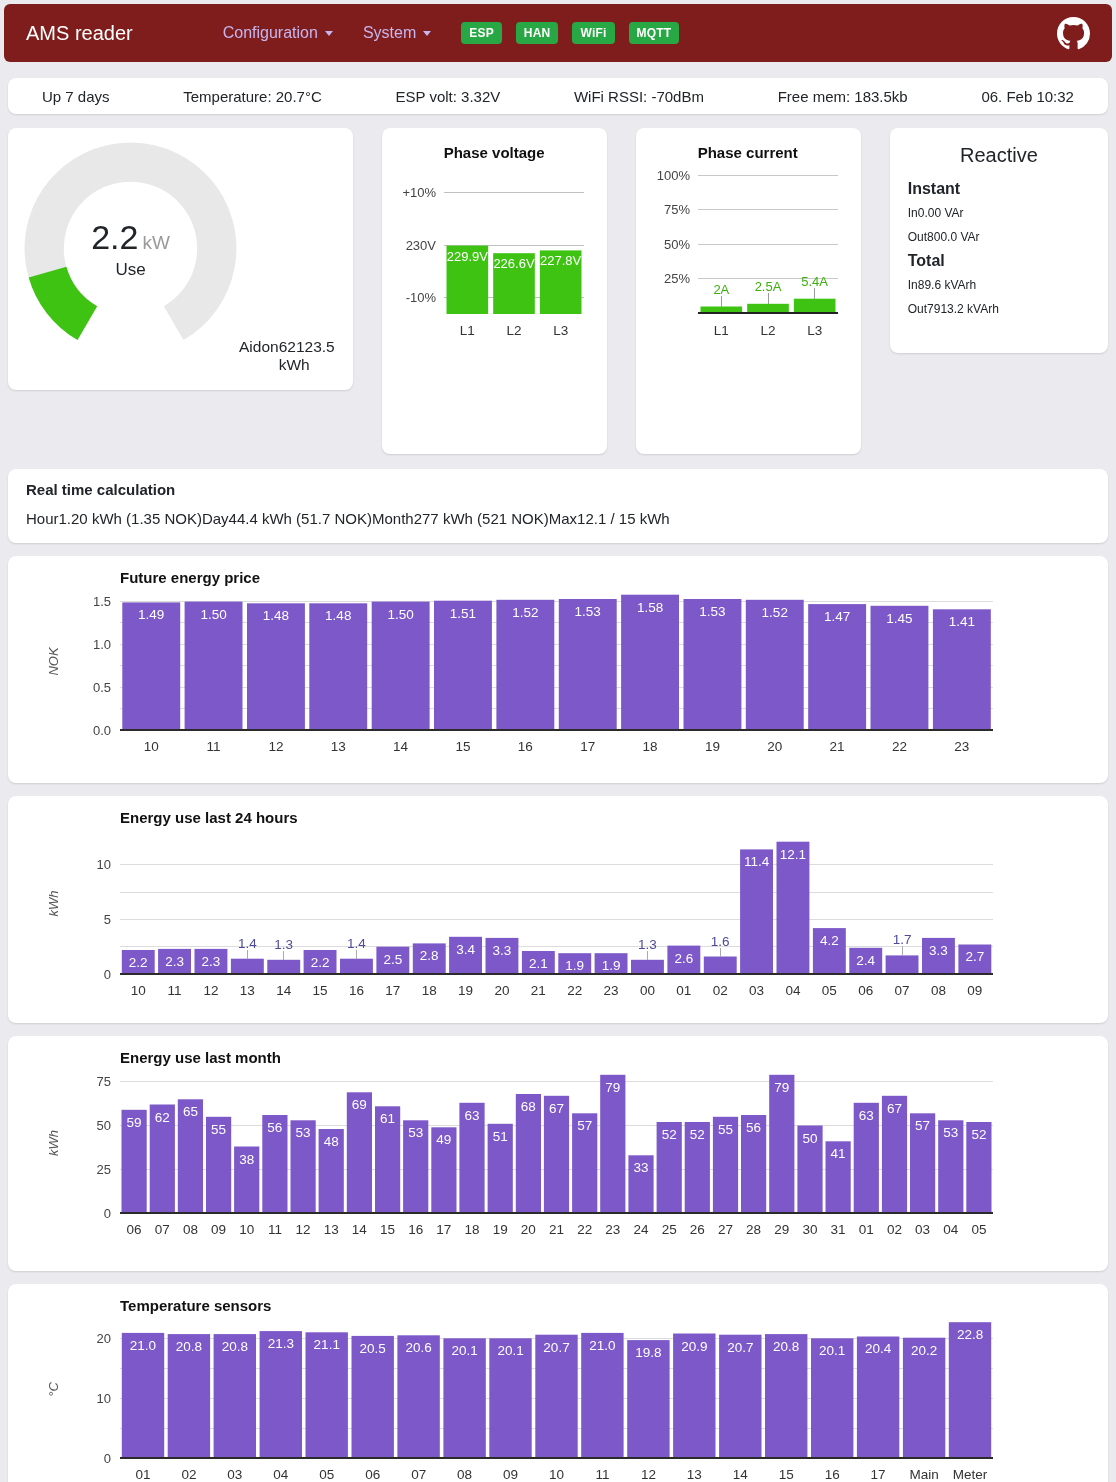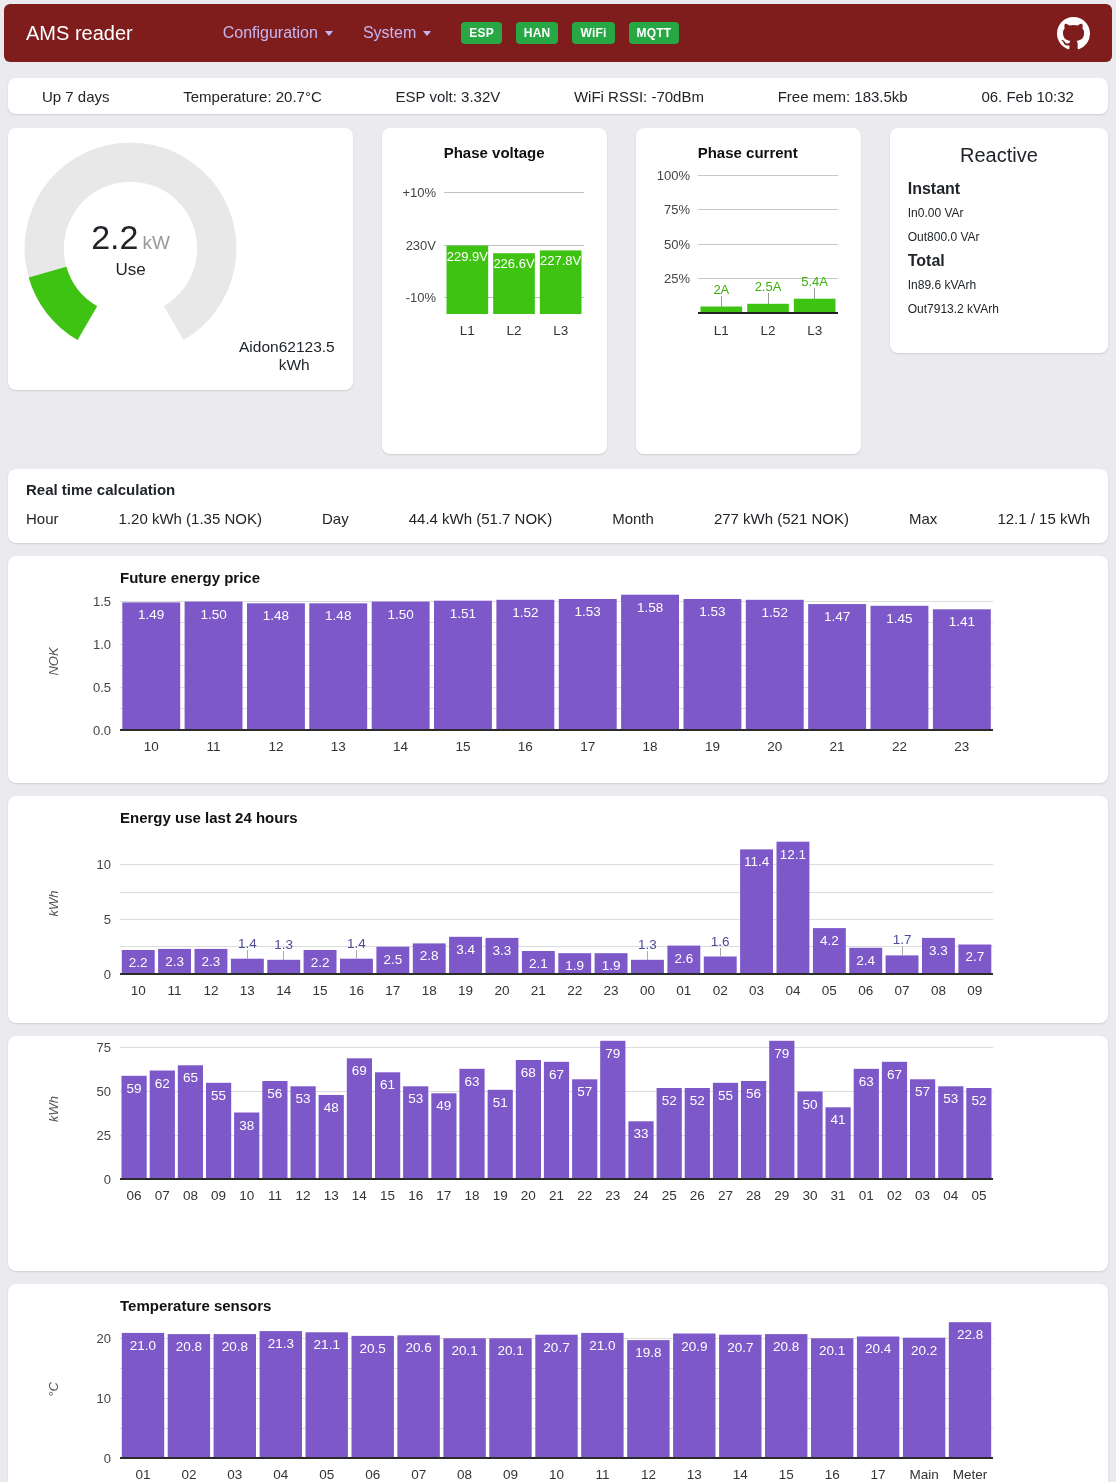--- a/index.html
+++ b/index.html
@@ -28,21 +28,21 @@
   .meter-row{margin-top:auto;display:flex;justify-content:flex-end;font-size:15.5px;padding:0 2px}
   .phase-card{height:326px;box-sizing:border-box;padding-top:16px}
   .chart-title{font-size:15px;font-weight:bold;color:#111}
   .phase-card .chart-title{padding-left:62px;margin-bottom:6px}
   .reactive-card{height:225px;box-sizing:border-box;padding:10px 18px}
   .reactive-title{font-size:20px;text-align:center;margin:6px 0 10px;color:#212529}
   .r-sec{font-weight:bold;font-size:16px;line-height:24px}
   .r-row{display:flex;font-size:12px;line-height:24px}
   .rt-card{margin:15px 8px 0;padding:12px 18px 16px;box-sizing:border-box}
   .rt-title{font-size:15px;font-weight:bold;margin-bottom:12px}
-  .rt-row{display:flex;justify-content:space-between;font-size:15px}
+  .rt-row{display:flex;font-size:15px}
   .chart-card{margin:13px 8px 0;box-sizing:border-box}
   .big-title{padding:13px 16px 4px 112px}
   .h-price{height:227px}.h-24{height:227px}.h-month{height:235px}.h-temp{height:297px}
   .footer-link{color:#0d7bff;font-size:17px;margin:6px 0 0 20px;display:inline-block;cursor:pointer;text-decoration:none}
   svg{display:block;font-family:"Liberation Sans","DejaVu Sans",sans-serif}
 </style>
 </head>
 <body>
 
 <div class="page">
@@ -334,20 +334,21 @@
         <text x="821.3125" y="165" font-size="13.5" fill="#333" text-anchor="middle">05</text>
         <text x="857.6875" y="165" font-size="13.5" fill="#333" text-anchor="middle">06</text>
         <text x="894.0625" y="165" font-size="13.5" fill="#333" text-anchor="middle">07</text>
         <text x="930.4375" y="165" font-size="13.5" fill="#333" text-anchor="middle">08</text>
         <text x="966.8125" y="165" font-size="13.5" fill="#333" text-anchor="middle">09</text>
         <line x1="112" y1="144" x2="985" y2="144" stroke="#2b2b2b" stroke-width="2" shape-rendering="crispEdges"></line>
       </svg>
   </div>
 
   <div class="card chart-card h-month">
+    <div class="chart-title big-title">Energy use last month</div>
     <svg id="chart-last-month" width="1100" height="175">
         <line x1="112" y1="99.25" x2="985" y2="99.25" stroke="#dcdcdc" stroke-width="1" shape-rendering="crispEdges"></line>
         <line x1="112" y1="55.5" x2="985" y2="55.5" stroke="#dcdcdc" stroke-width="1" shape-rendering="crispEdges"></line>
         <line x1="112" y1="11.75" x2="985" y2="11.75" stroke="#dcdcdc" stroke-width="1" shape-rendering="crispEdges"></line>
         <text x="103" y="147.5" font-size="13" fill="#444" text-anchor="end">0</text>
         <text x="103" y="103.75" font-size="13" fill="#444" text-anchor="end">25</text>
         <text x="103" y="60" font-size="13" fill="#444" text-anchor="end">50</text>
         <text x="103" y="16.25" font-size="13" fill="#444" text-anchor="end">75</text>
         <text x="50" y="73" font-size="13" fill="#555" text-anchor="middle" font-style="italic" transform="rotate(-90 50 73)">kWh</text>
         <g>

